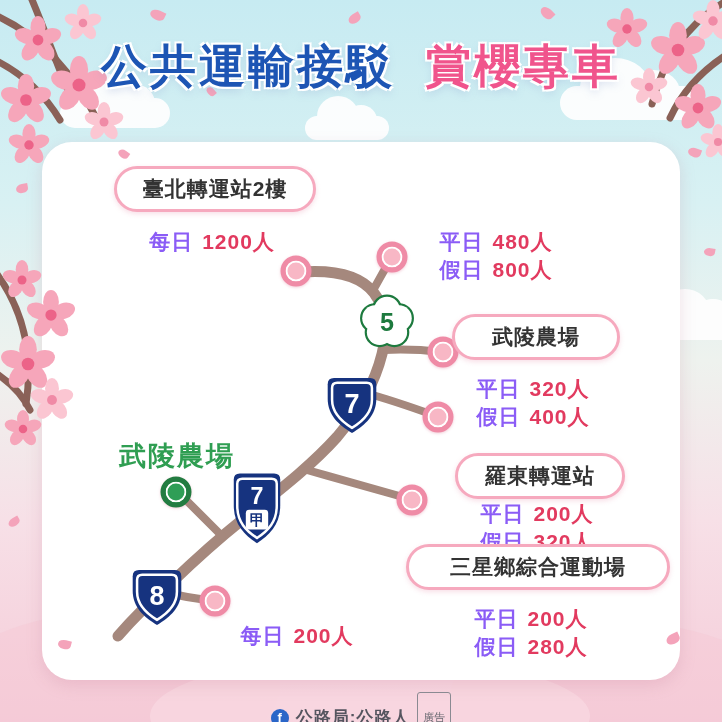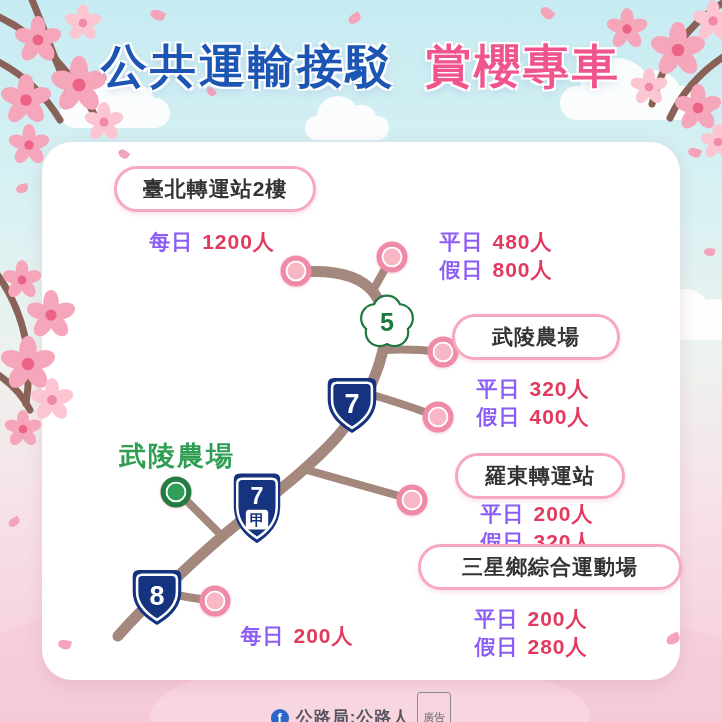--- a/index.html
+++ b/index.html
@@ -51,21 +51,21 @@
   .s1-stat1{left:70px;top:86px;width:200px}
   .s2-pill{left:346px;top:26px;width:218px;height:40px}
   .s2-stat1{left:354px;top:86px;width:200px}
   .s2-stat2{left:354px;top:114px;width:200px}
   .s3-pill{left:410px;top:172px;width:162px;height:40px}
   .s3-stat1{left:391px;top:233px;width:200px}
   .s3-stat2{left:391px;top:261px;width:200px}
   .s4-pill{left:413px;top:311px;width:164px;height:40px}
   .s4-stat1{left:395px;top:358px;width:200px}
   .s4-stat2{left:395px;top:386px;width:200px}
-  .s5-pill{left:376px;top:402px;width:258px;height:40px}
+  .s5-pill{left:364px;top:402px;width:258px;height:40px}
   .s5-stat1{left:389px;top:463px;width:200px}
   .s5-stat2{left:389px;top:491px;width:200px}
   .s6-pill{left:209px;top:422px;width:96px;height:40px}
   .s6-stat1{left:155px;top:480px;width:200px}
   .farm-label{position:absolute;left:40px;top:296px;width:190px;text-align:center;z-index:4;
     color:#2f9e52;font-size:27px;font-weight:900;letter-spacing:2px;white-space:nowrap}
 
   
   .deco{position:absolute;z-index:2}
   .deco path{fill:none;stroke:#8a6157;stroke-width:7;stroke-linecap:round}

